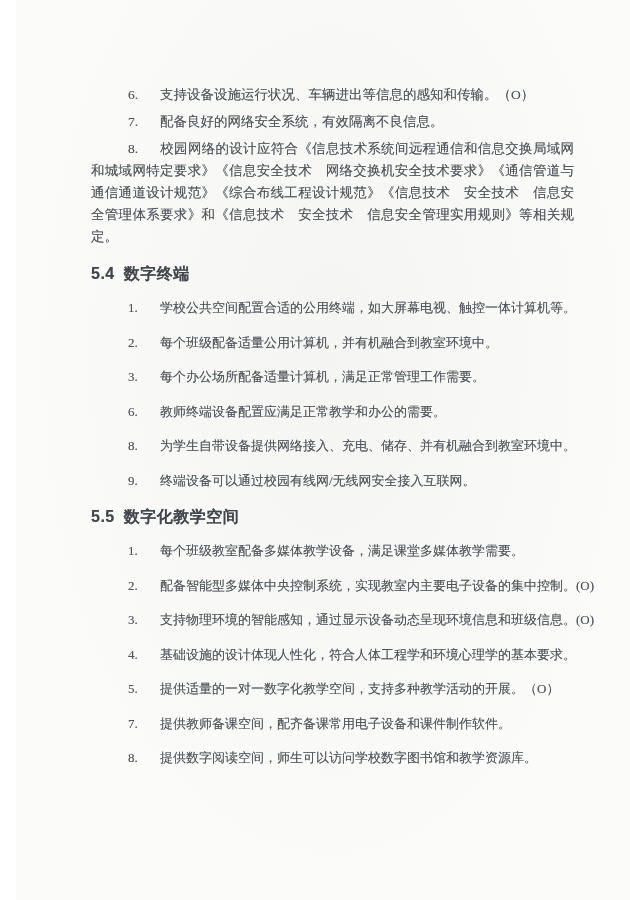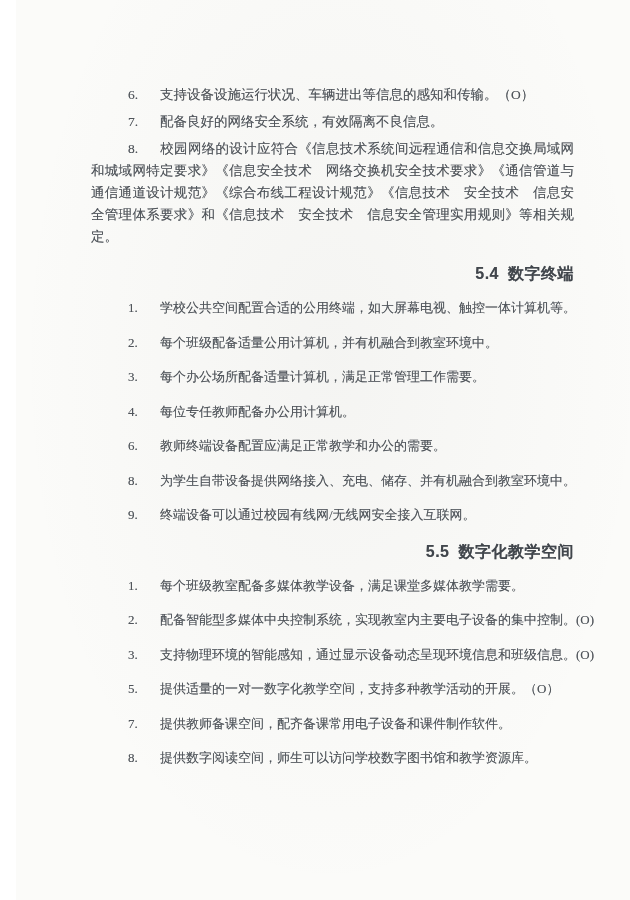--- a/index.html
+++ b/index.html
@@ -46,21 +46,20 @@
   }
   h2.sec{
     margin:16px 0 12px 0;
     font-family:"Liberation Sans","DejaVu Sans",sans-serif;
     font-weight:700;
     font-size:16px;
     line-height:20px;
     color:#41464c;
     text-shadow:0 0 0.5px rgba(65,70,76,0.5);
     letter-spacing:0.5px;
-    text-align:right;
   }
   h2.sec .sec-num{margin-right:9px;}
   .seclist{margin:0 0 14px 0;}
   .seclist .item{
     line-height:21.5px;
     font-size:13px;
     text-indent:37px;
     white-space:nowrap;
     text-shadow:0 0 0.6px rgba(80,85,91,0.5);
     font-family:Liberation Serif, serif;
@@ -85,33 +84,33 @@
       </p>
     </div>
 
     <h2 class="sec">
       <span class="sec-num">5.4</span><span>数字终端</span>
     </h2>
     <div class="seclist">
       <p class="item"><span class="num">1.</span><span>学校公共空间配置合适的公用终端，如大屏幕电视、触控一体计算机等。</span></p>
       <p class="item"><span class="num">2.</span><span>每个班级配备适量公用计算机，并有机融合到教室环境中。</span></p>
       <p class="item"><span class="num">3.</span><span>每个办公场所配备适量计算机，满足正常管理工作需要。</span></p>
-      <p class="item"><span class="num">4.</span><span>每位专任教师配备办公用计算机。</span></p>
       <p class="item"><span class="num">6.</span><span>教师终端设备配置应满足正常教学和办公的需要。</span></p>
       <p class="item"><span class="num">8.</span><span>为学生自带设备提供网络接入、充电、储存、并有机融合到教室环境中。</span></p>
       <p class="item"><span class="num">9.</span><span>终端设备可以通过校园有线网/无线网安全接入互联网。</span></p>
     </div>
 
     <h2 class="sec">
       <span class="sec-num">5.5</span><span>数字化教学空间</span>
     </h2>
     <div class="seclist">
       <p class="item"><span class="num">1.</span><span>每个班级教室配备多媒体教学设备，满足课堂多媒体教学需要。</span></p>
       <p class="item"><span class="num">2.</span><span>配备智能型多媒体中央控制系统，实现教室内主要电子设备的集中控制。(O)</span></p>
       <p class="item"><span class="num">3.</span><span>支持物理环境的智能感知，通过显示设备动态呈现环境信息和班级信息。(O)</span></p>
+      <p class="item"><span class="num">4.</span><span>基础设施的设计体现人性化，符合人体工程学和环境心理学的基本要求。</span></p>
       <p class="item"><span class="num">5.</span><span>提供适量的一对一数字化教学空间，支持多种教学活动的开展。（O）</span></p>
       <p class="item"><span class="num">7.</span><span>提供教师备课空间，配齐备课常用电子设备和课件制作软件。</span></p>
       <p class="item"><span class="num">8.</span><span>提供数字阅读空间，师生可以访问学校数字图书馆和教学资源库。</span></p>
 
     </div>
 
   </div>
 </div>
 
 </body></html>

